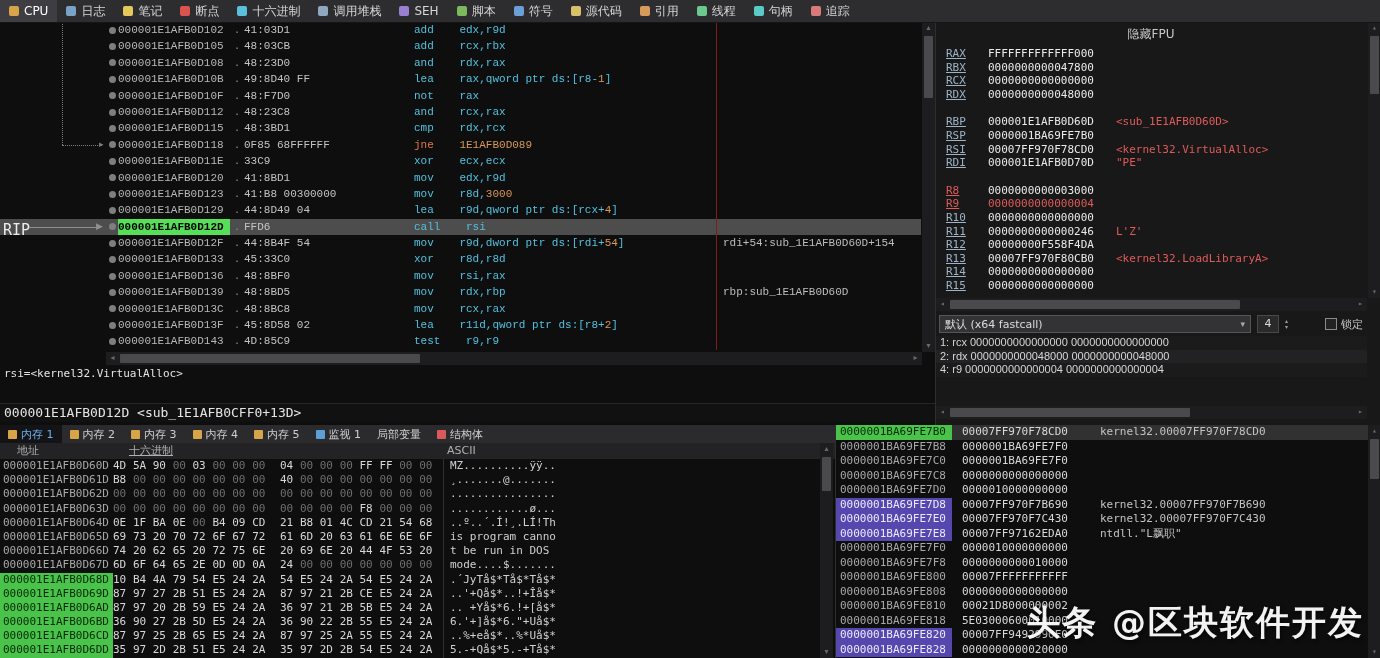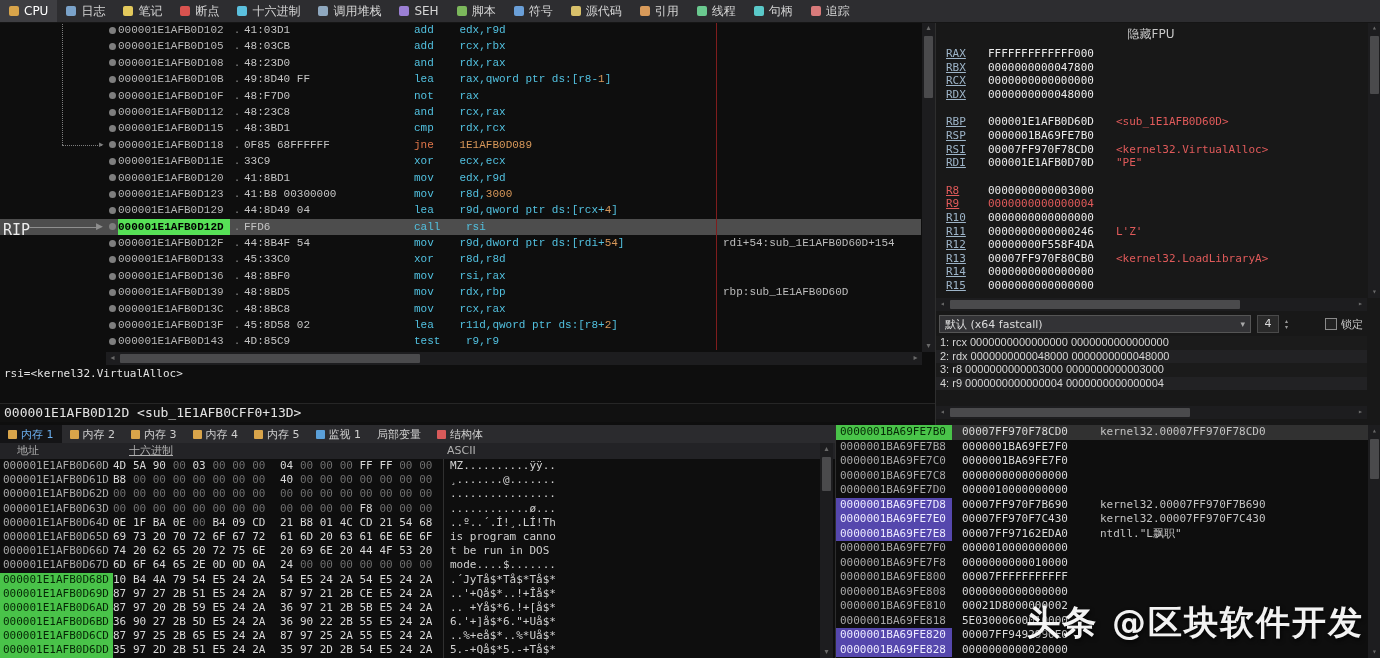--- a/index.html
+++ b/index.html
@@ -278,21 +278,20 @@
         <span>▾</span>
       </div>
     <label class="lock">
       <span class="cb"></span>
       <span>锁定</span>
     </label>
   </div>
   <div class="argrows">
       <div class="argrow">1: rcx 0000000000000000 0000000000000000</div>
       <div class="argrow">2: rdx 0000000000048000 0000000000048000</div>
-      <div class="argrow">3: r8 0000000000003000 0000000000003000</div>
       <div class="argrow">4: r9 0000000000000004 0000000000000004</div>
     </div>
 
   <div class="sb h" style="left:0;top:384px;width:431px;">
     <span class="sba t">◂</span>
     <span class="sbt" style="left:14px;width:240px;"></span>
     <span class="sba b">▸</span>
   </div>
 </div>
 

